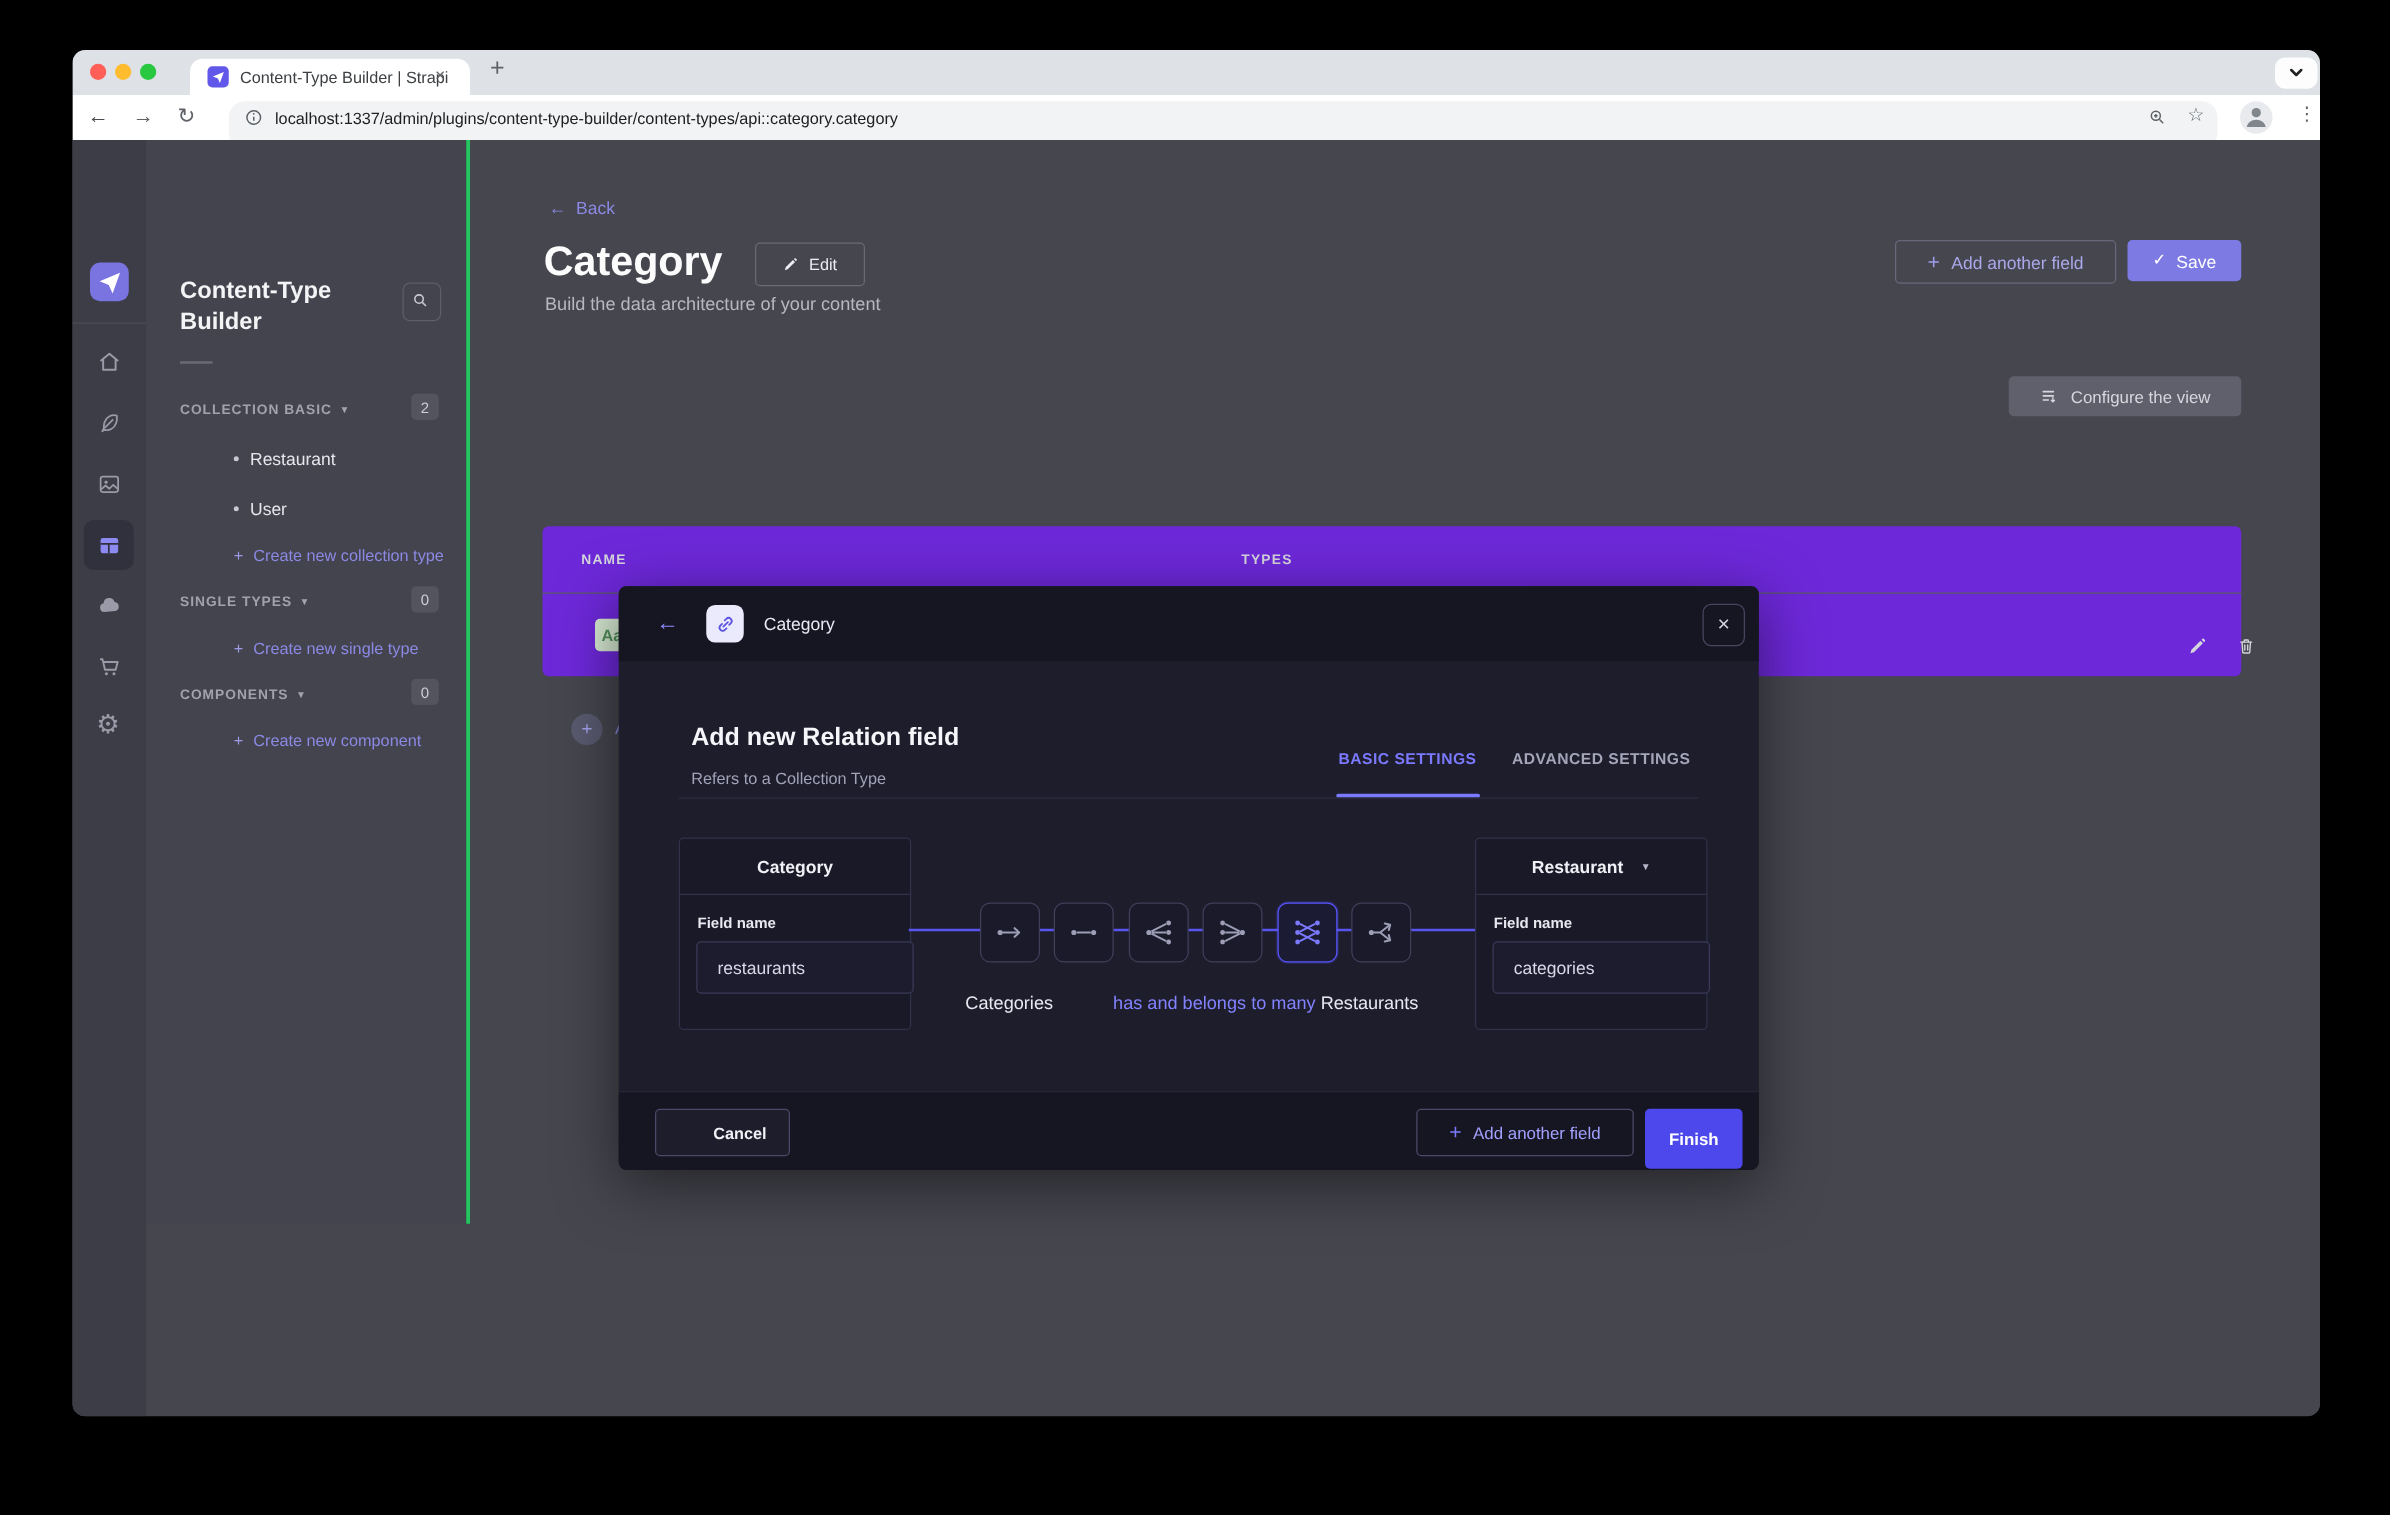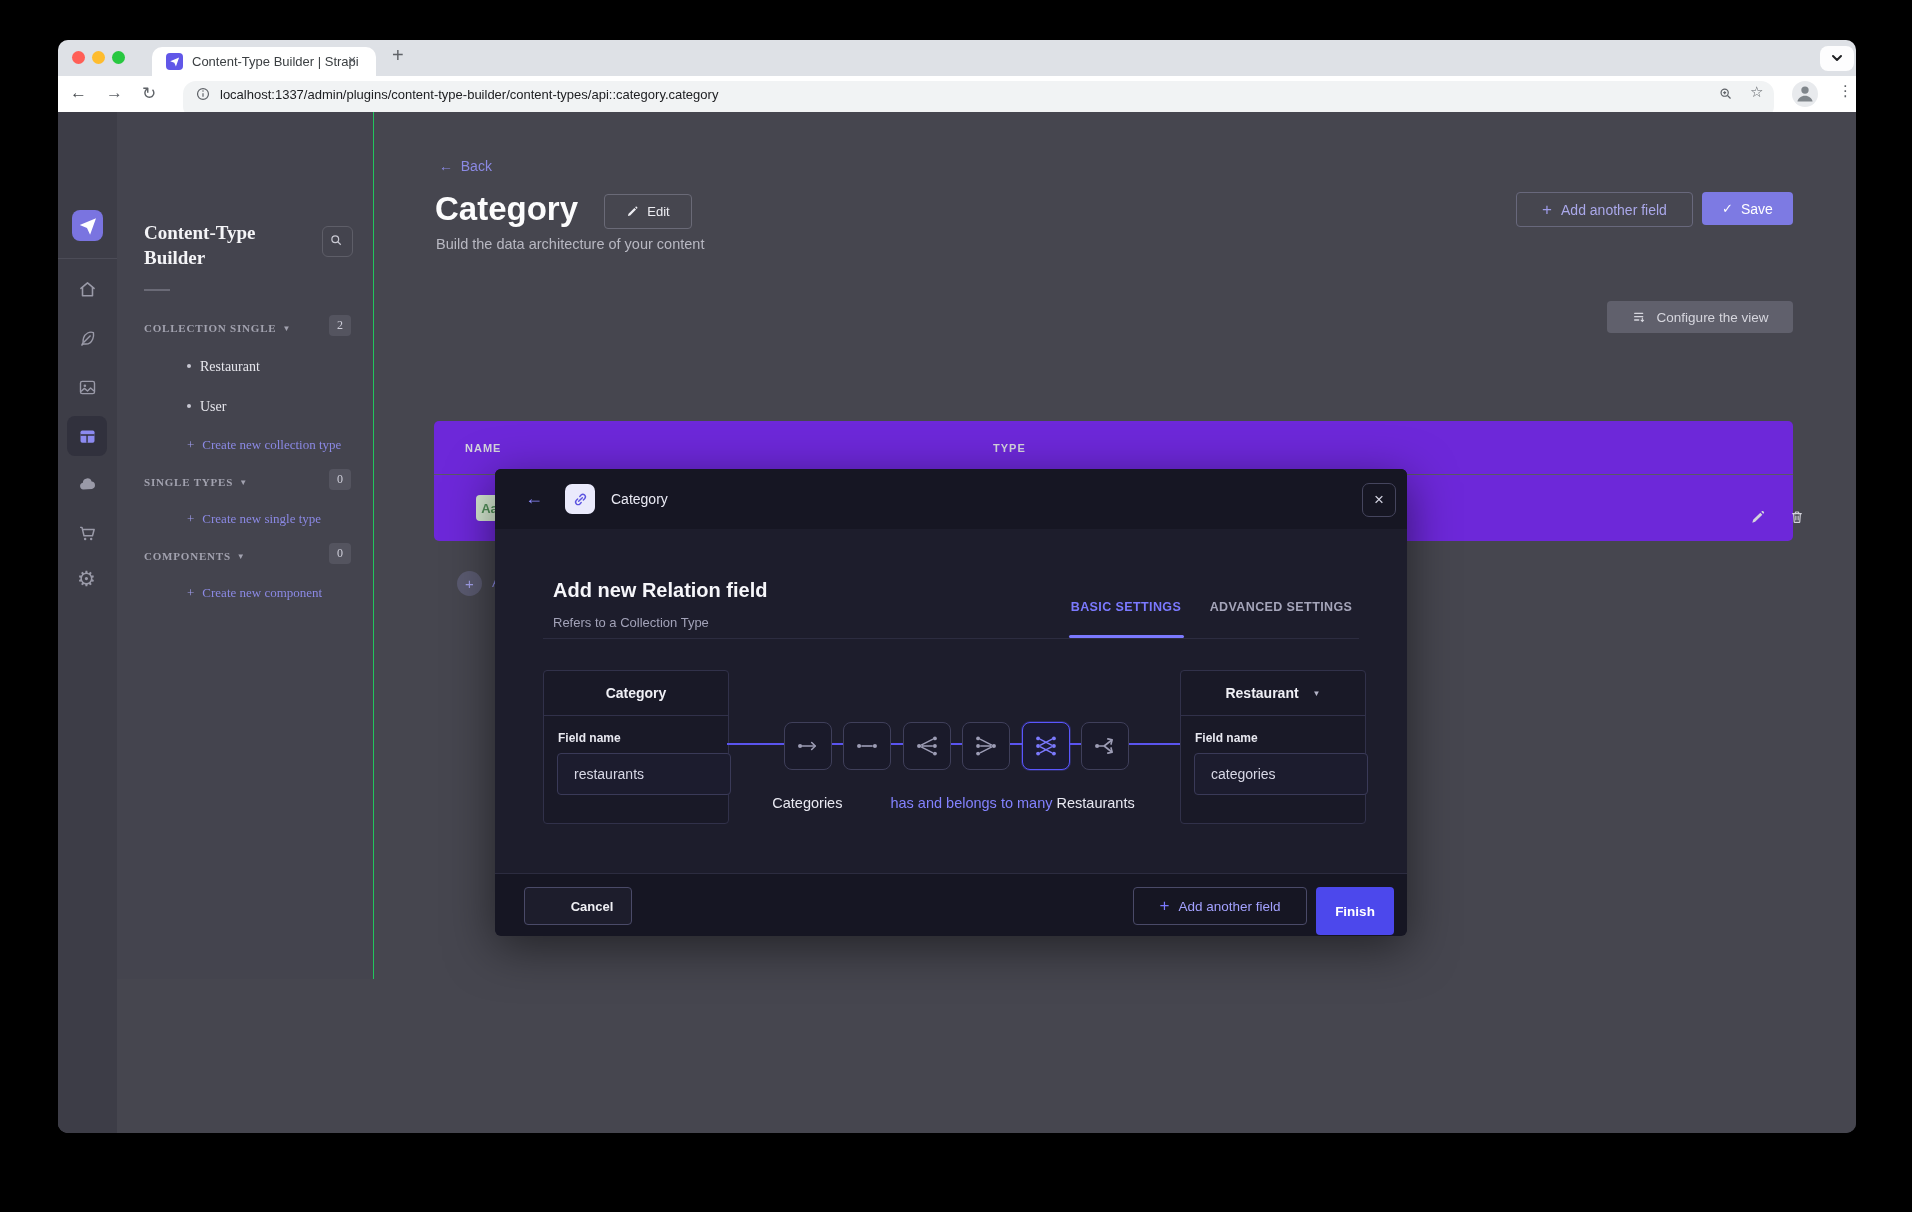--- a/index.html
+++ b/index.html
@@ -20,21 +20,21 @@
   .navglyph{font-size:17px;color:#5f6368;top:7px;}
   .pill{left:125px;top:5px;width:1591px;height:38px;border-radius:13px;background:#f1f3f4;}
   .urltext{left:37px;top:6px;font-size:13px;color:#202124;white-space:nowrap;}
   
   .app{left:0;top:72px;width:1798px;height:1021px;background:#46464f;}
   .rail{left:0;top:0;width:59px;height:1021px;background:#3d3d47;}
   .raildiv{left:0;top:146px;width:59px;height:1px;background:#4c4c57;}
   .logo{left:14px;top:98px;width:31px;height:31px;border-radius:8px;background:#7a74e0;}
   .railico{left:19px;color:#9a9aa8;}
   .railsel{left:9px;width:40px;height:40px;border-radius:8px;background:#31313d;}
-  .panel{left:59px;top:0;width:256px;height:867px;background:#44444e;border-right:1px solid #22c55e;font-family:Liberation Serif, serif;}
+  .panel{left:59px;top:0;width:256px;height:867px;background:#44444e;border-right:3px solid #22c55e;}
   .ptitle{left:27px;top:108px;width:170px;font-size:19px;font-weight:bold;color:#f4f4f7;line-height:25px;}
   .searchbtn{left:205px;top:114px;width:29px;height:29px;border:1px solid #5e5e68;border-radius:6px;color:#c9c9d3;}
   .pdiv{left:27px;top:177px;width:26px;height:2px;background:#6a6a76;}
   .grouplabel{font-size:11px;font-weight:bold;letter-spacing:.8px;color:#a2a2af;}
   .caret{font-size:8px;color:#a2a2af;margin-left:6px;vertical-align:1px;}
   .badge{width:22px;height:21px;border-radius:4px;background:#54545f;color:#cfcfda;font-size:12px;
          display:flex;align-items:center;justify-content:center;}
   .pitem{font-size:14px;color:#e6e6ec;}
   .bullet{display:inline-block;width:4px;height:4px;border-radius:50%;background:#c8c8d2;vertical-align:3px;margin-right:9px;}
   .plink{font-size:13px;color:#8b89e4;white-space:nowrap;}
@@ -210,21 +210,21 @@
         <div class="a ptitle">Content-Type Builder</div>
         <div class="a searchbtn">
           <svg style="margin:6px" width="15" height="15" viewBox="0 0 24 24" fill="none" stroke="currentColor" stroke-width="2">
               <circle cx="10" cy="10" r="5.4"></circle>
               <path d="M14.2 14.2l4.6 4.6"></path>
             </svg>
         </div>
         <div class="a pdiv"></div>
 
         <div class="a" style="left:27px;top:206px;">
-          <span class="grouplabel">COLLECTION SINGLE</span><span class="caret">▼</span>
+          <span class="grouplabel">COLLECTION BASIC</span><span class="caret">▼</span>
         </div>
         <div class="a badge" style="left:212px;top:203px;">2</div>
 
         <div class="a pitem" style="left:70px;top:247px;">
           <span class="bullet"></span><span>Restaurant</span>
         </div>
         <div class="a pitem" style="left:70px;top:287px;">
           <span class="bullet"></span><span>User</span>
         </div>
         <div class="a plink" style="left:70px;top:325px;">
@@ -271,21 +271,21 @@
       <div class="a confbtn" style="left:1549px;top:189px;">
         <svg width="16" height="16" viewBox="0 0 24 24" fill="none" stroke="currentColor" stroke-width="2" stroke-linecap="round">
             <path d="M4 6.5h12M4 11.5h12M4 16.5h6"></path>
             <path d="M15.5 13.5v5.2M13.6 16.8l1.9 1.9 1.9-1.9" stroke-width="1.6"></path>
           </svg>
         <span>Configure the view</span>
       </div>
 
       <div class="a tablecard">
         <div class="a thead" style="left:31px;top:21px;">NAME</div>
-        <div class="a thead" style="left:559px;top:21px;">TYPE</div>
+        <div class="a thead" style="left:559px;top:21px;">TYPES</div>
         <div class="a tdiv"></div>
         <div class="a aabadge">Aa</div>
         <div class="a rowico" style="left:1316px;">
           <svg width="16" height="16" viewBox="0 0 24 24">
               <path d="M3.5 20.5l1.2-4.2L15.5 5.5l3 3L7.7 19.3zM16.8 4.2l1-1c.5-.5 1.4-.5 1.9 0l1.1 1.1c.5.5.5 1.4 0 1.9l-1 1z" fill="currentColor"></path>
             </svg>
         </div>
         <div class="a rowico" style="left:1355px;">
           <svg width="16" height="16" viewBox="0 0 24 24" fill="none" stroke="currentColor" stroke-width="1.7" stroke-linecap="round">
               <path d="M5.5 7h13"></path>

